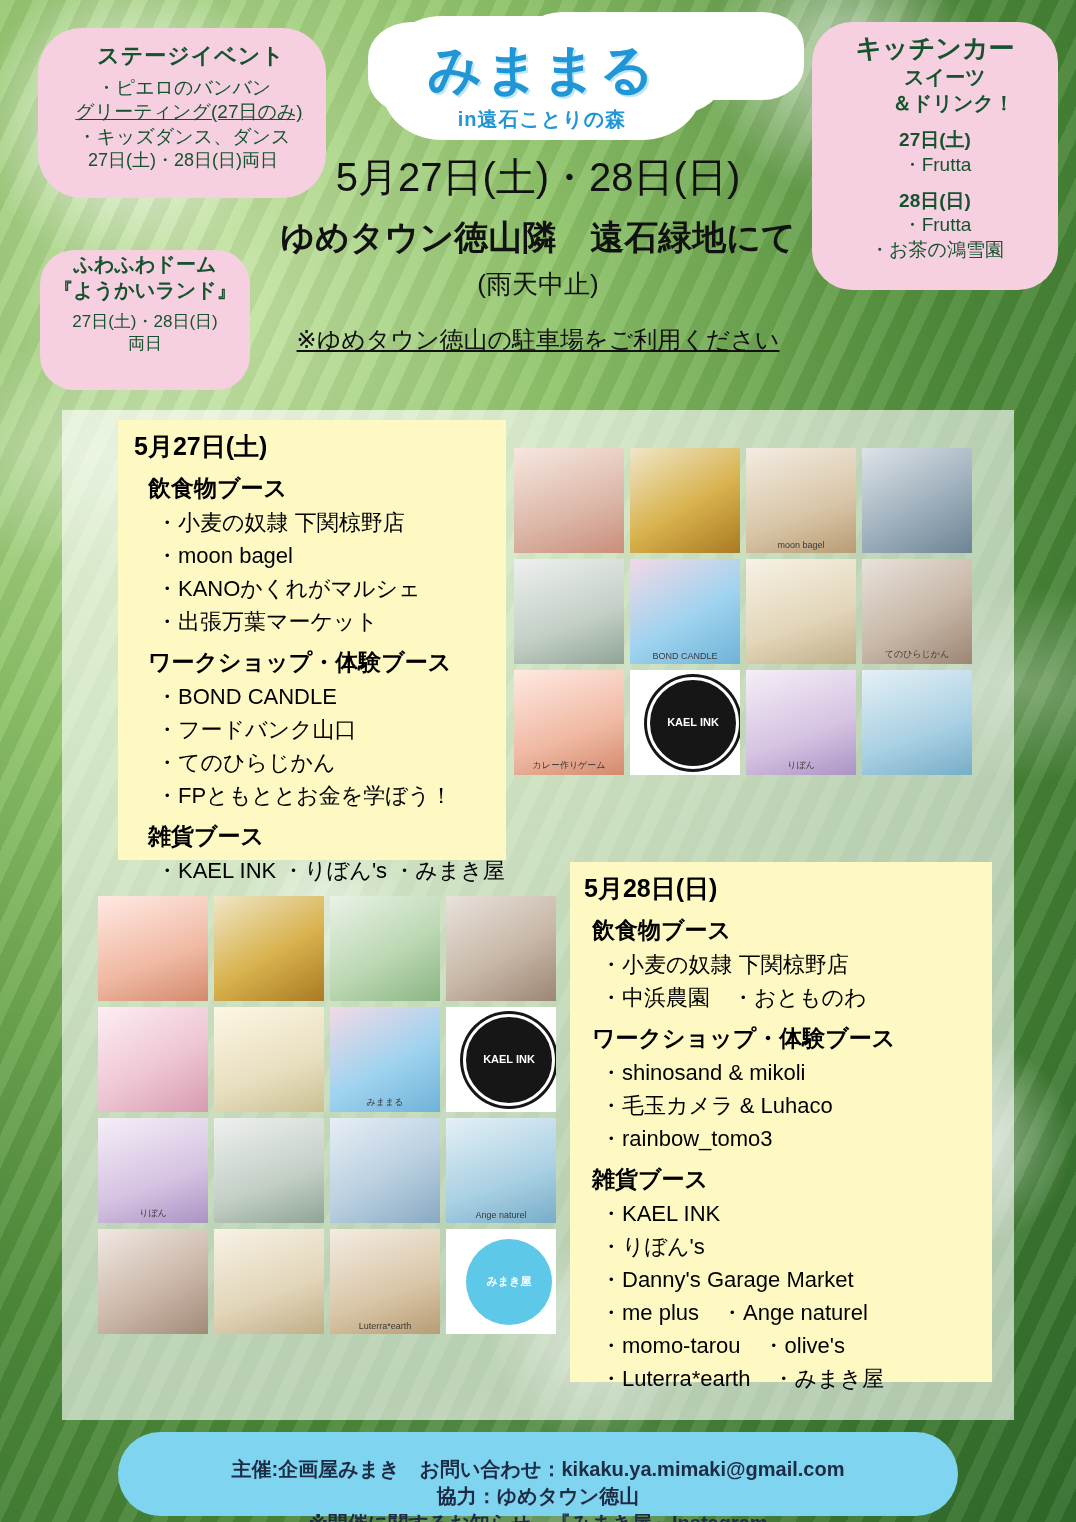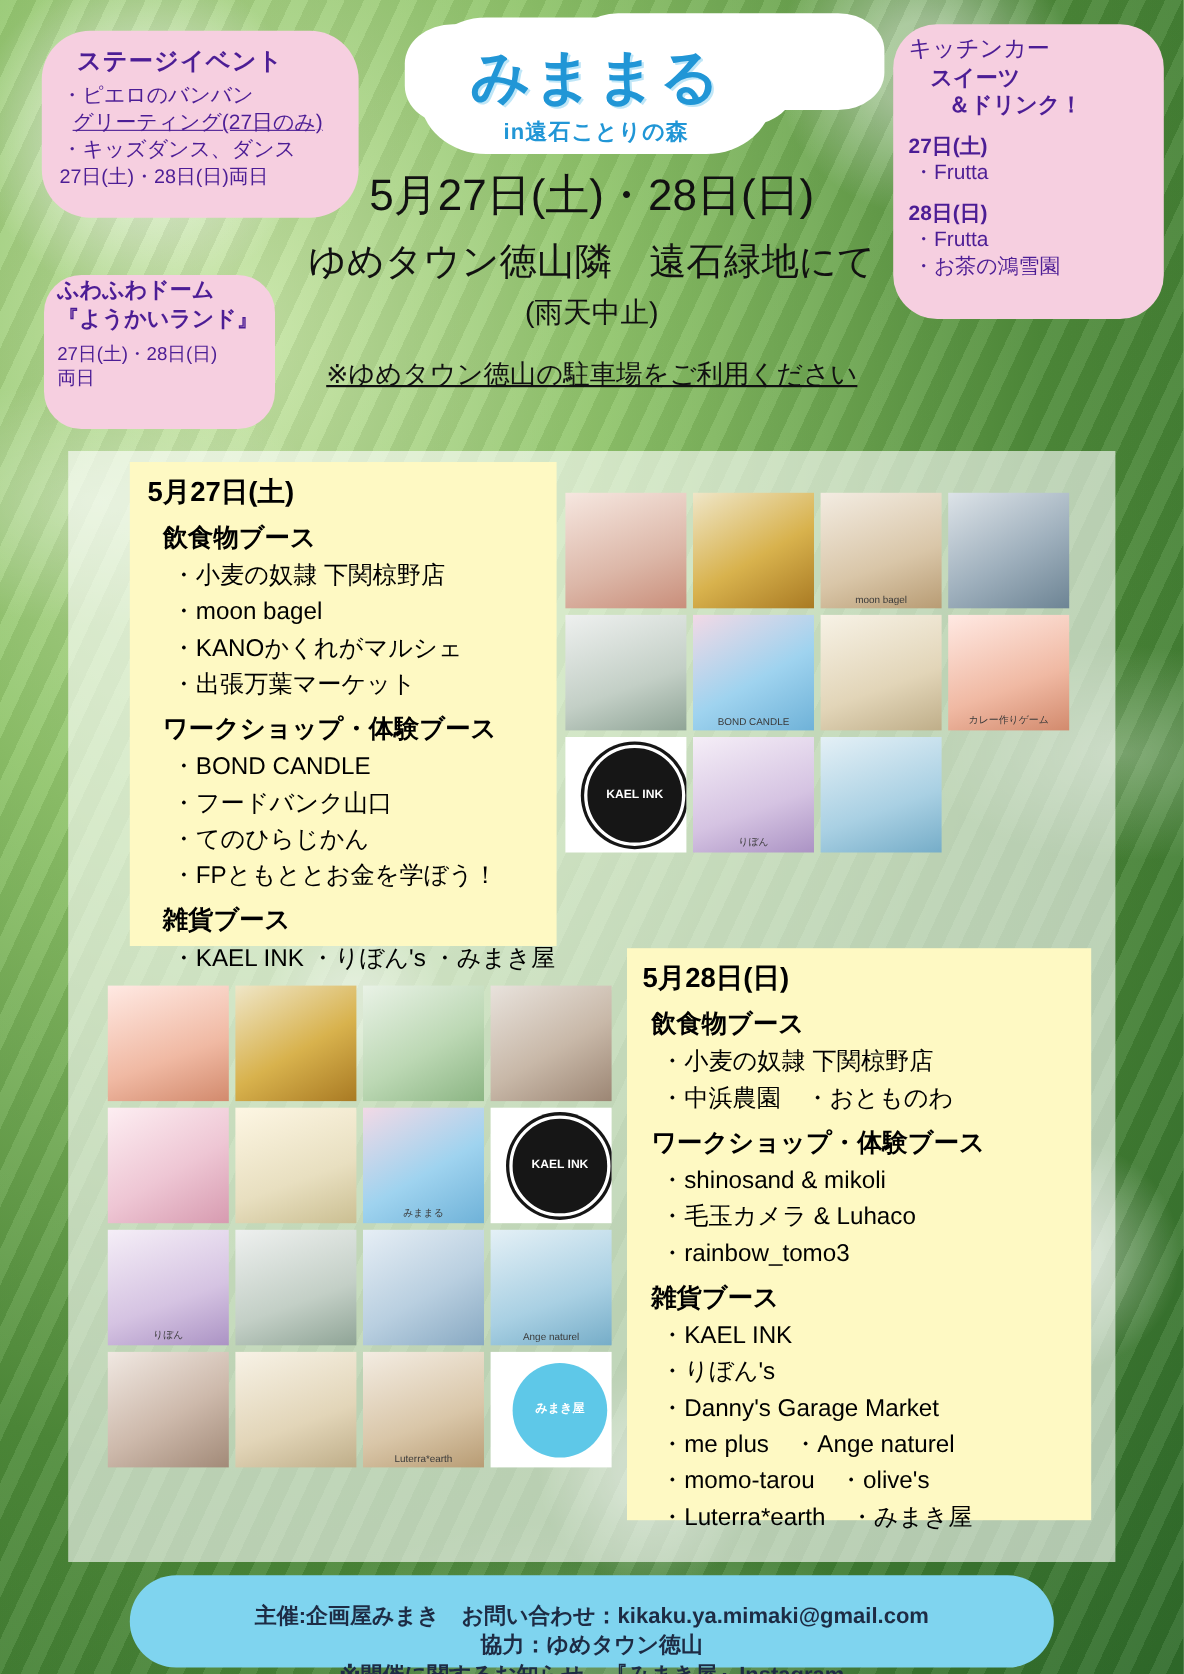--- a/index.html
+++ b/index.html
@@ -25,36 +25,36 @@
     pointer-events:none;
   }
   .panel{
     position:absolute;left:62px;top:410px;width:952px;height:1010px;
     background:rgba(255,255,255,.62);
   }
 
   
   .bubble{
     position:absolute;background:#f6cfe0;border-radius:36px;
-    color:#4c1d95;line-height:1.28;
+    color:#14532d;line-height:1.28;text-align:center;
   }
 
   #b-stage{left:38px;top:28px;width:288px;height:170px;border-radius:44px;padding:10px 14px;box-sizing:border-box;}
   #b-stage .hd{font-size:22px;font-weight:bold;margin:4px 0 6px 18px;letter-spacing:1px;}
   #b-stage .ln{font-size:19px;margin-left:4px;}
   #b-stage .ln.ind{margin-left:14px;text-decoration:underline;}
   #b-stage .sm{font-size:18px;margin-left:2px;}
 
   #b-dome{left:40px;top:250px;width:210px;height:140px;border-radius:34px;padding:2px 12px;box-sizing:border-box;}
   #b-dome .hd{font-size:20px;font-weight:bold;}
   #b-dome .hd2{font-size:20px;font-weight:bold;}
   #b-dome .sm{font-size:17px;margin-top:8px;}
 
   #b-kitchen{left:812px;top:22px;width:246px;height:268px;border-radius:40px;padding:10px 14px;box-sizing:border-box;}
-  #b-kitchen .hd{font-size:21px;font-weight:normal;}
+  #b-kitchen .hd{font-size:26px;font-weight:bold;}
   #b-kitchen .hd2{font-size:20px;font-weight:bold;margin-left:20px;}
   #b-kitchen .hd3{font-size:20px;font-weight:bold;margin-left:36px;}
   #b-kitchen .d{font-size:19px;font-weight:bold;margin-top:12px;}
   #b-kitchen .i{font-size:19px;margin-left:4px;}
 
   
   .logo{position:absolute;left:382px;top:10px;width:320px;height:140px;}
   .logo .cloud{
     position:absolute;left:0;top:6px;width:320px;height:124px;background:#fff;border-radius:60px/52px;
     box-shadow:36px -12px 0 -14px #fff, -30px -10px 0 -16px #fff, 120px -22px 0 -18px #fff;
@@ -66,21 +66,21 @@
   }
   .logo .sub{
     position:absolute;left:0;top:96px;width:320px;text-align:center;
     font-size:20px;font-weight:bold;color:#2196d6;letter-spacing:1px;
   }
 
   
   .hdr{position:absolute;left:0;top:150px;width:1076px;text-align:center;color:#111;}
   .hdr .l1{font-size:40px;margin-bottom:10px;}
   .hdr .l2{font-size:36px;margin-bottom:8px;}
-  .hdr .l3{font-size:34px;margin-bottom:6px;}
+  .hdr .l3{font-size:34px;margin-bottom:6px;font-weight:bold;}
   .hdr .l4{font-size:26px;}
   .hdr .l5{font-size:24px;margin-top:22px;text-decoration:underline;}
 
   
   .daybox{position:absolute;background:#fef9c3;}
   #day27{left:118px;top:420px;width:388px;height:440px;}
   #day28{left:570px;top:862px;width:422px;height:520px;}
   .daybox .date{font-size:25px;font-weight:bold;margin:10px 0 6px 16px;}
   .daybox h3{font-size:23px;font-weight:bold;margin:10px 0 4px 30px;}
   .daybox .li{font-size:22px;margin:3px 0 3px 38px;}
@@ -226,20 +226,23 @@
 
   <div class="ph p5">
       <div class="cap"></div>
     </div>
   <div class="ph p6">
       <div class="cap">BOND CANDLE</div>
     </div>
   <div class="ph p7">
       <div class="cap"></div>
     </div>
+  <div class="ph p8">
+      <div class="cap">てのひらじかん</div>
+    </div>
 
   <div class="ph p9">
       <div class="cap">カレー作りゲーム</div>
     </div>
   <div class="ph circle">
     <div class="badge dark">KAEL INK</div>
   </div>
   <div class="ph p11">
       <div class="cap">りぼん</div>
     </div>

